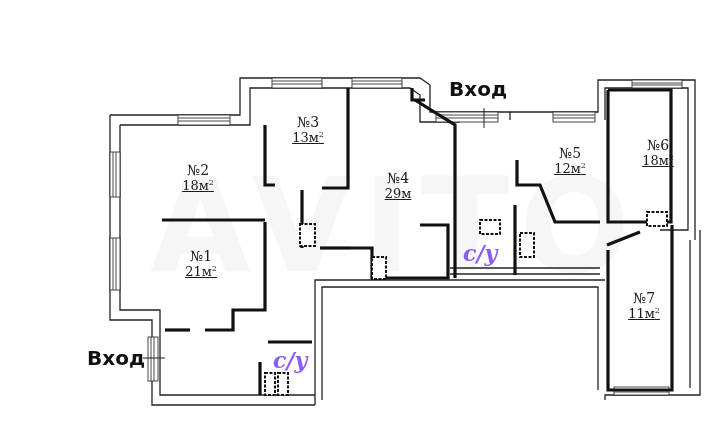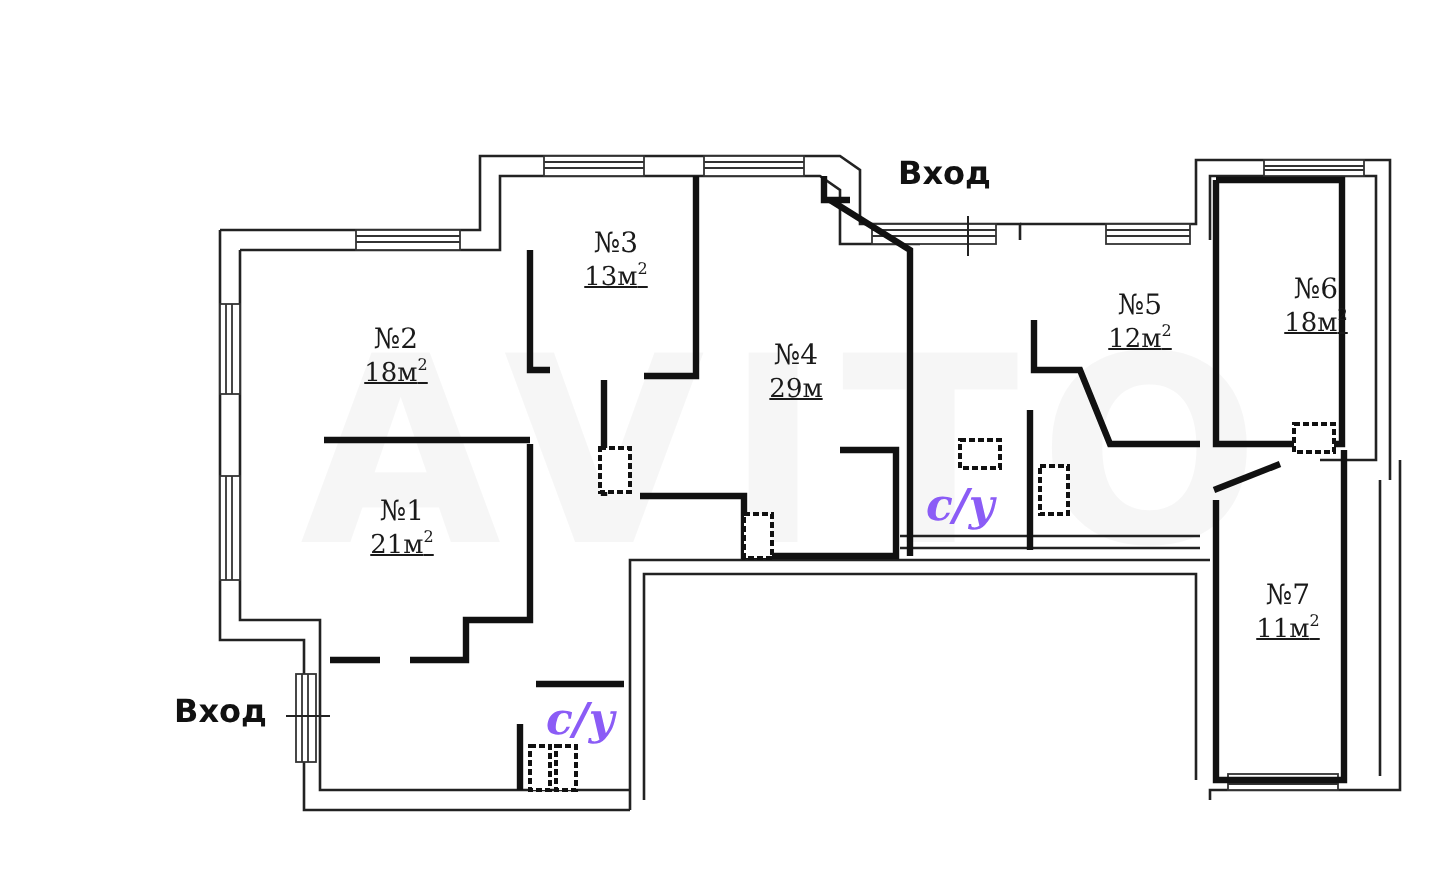--- a/index.html
+++ b/index.html
@@ -12,21 +12,21 @@
       position: absolute; text-align: center;
       font-family: "DejaVu Serif", "Liberation Serif", serif;
       color: #1a1a1a; line-height: 1.15;
     }
     .label .num { font-size: 14px; display: block; }
     .label .area { font-size: 13px; display: block; text-decoration: underline; }
     .label .area sup { font-size: 8px; }
     .entry {
       position: absolute;
       font-family: "DejaVu Sans", "Liberation Sans", sans-serif;
-      font-weight: bold; font-size: 16px; color: #111;
+      font-weight: bold; font-size: 20px; color: #111;
     }
     .wc {
       position: absolute;
       font-family: "DejaVu Serif", "Liberation Serif", serif;
       font-weight: bold; font-size: 22px; color: #8b5cf6; font-style: italic;
     }
     .watermark {
       position: absolute; left: 150px; top: 150px;
       font-family: "DejaVu Sans", sans-serif; font-weight: bold;
       font-size: 130px; color: rgba(0,0,0,0.035); letter-spacing: 10px;

